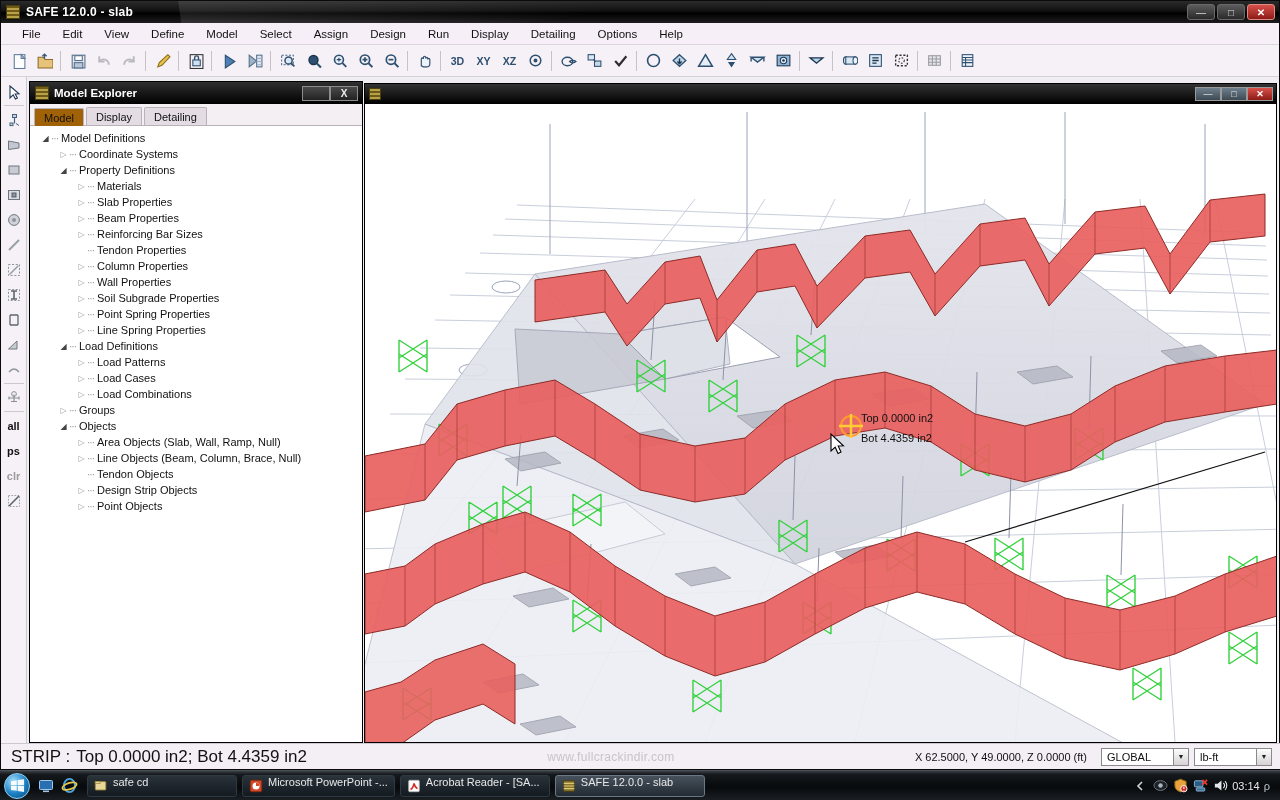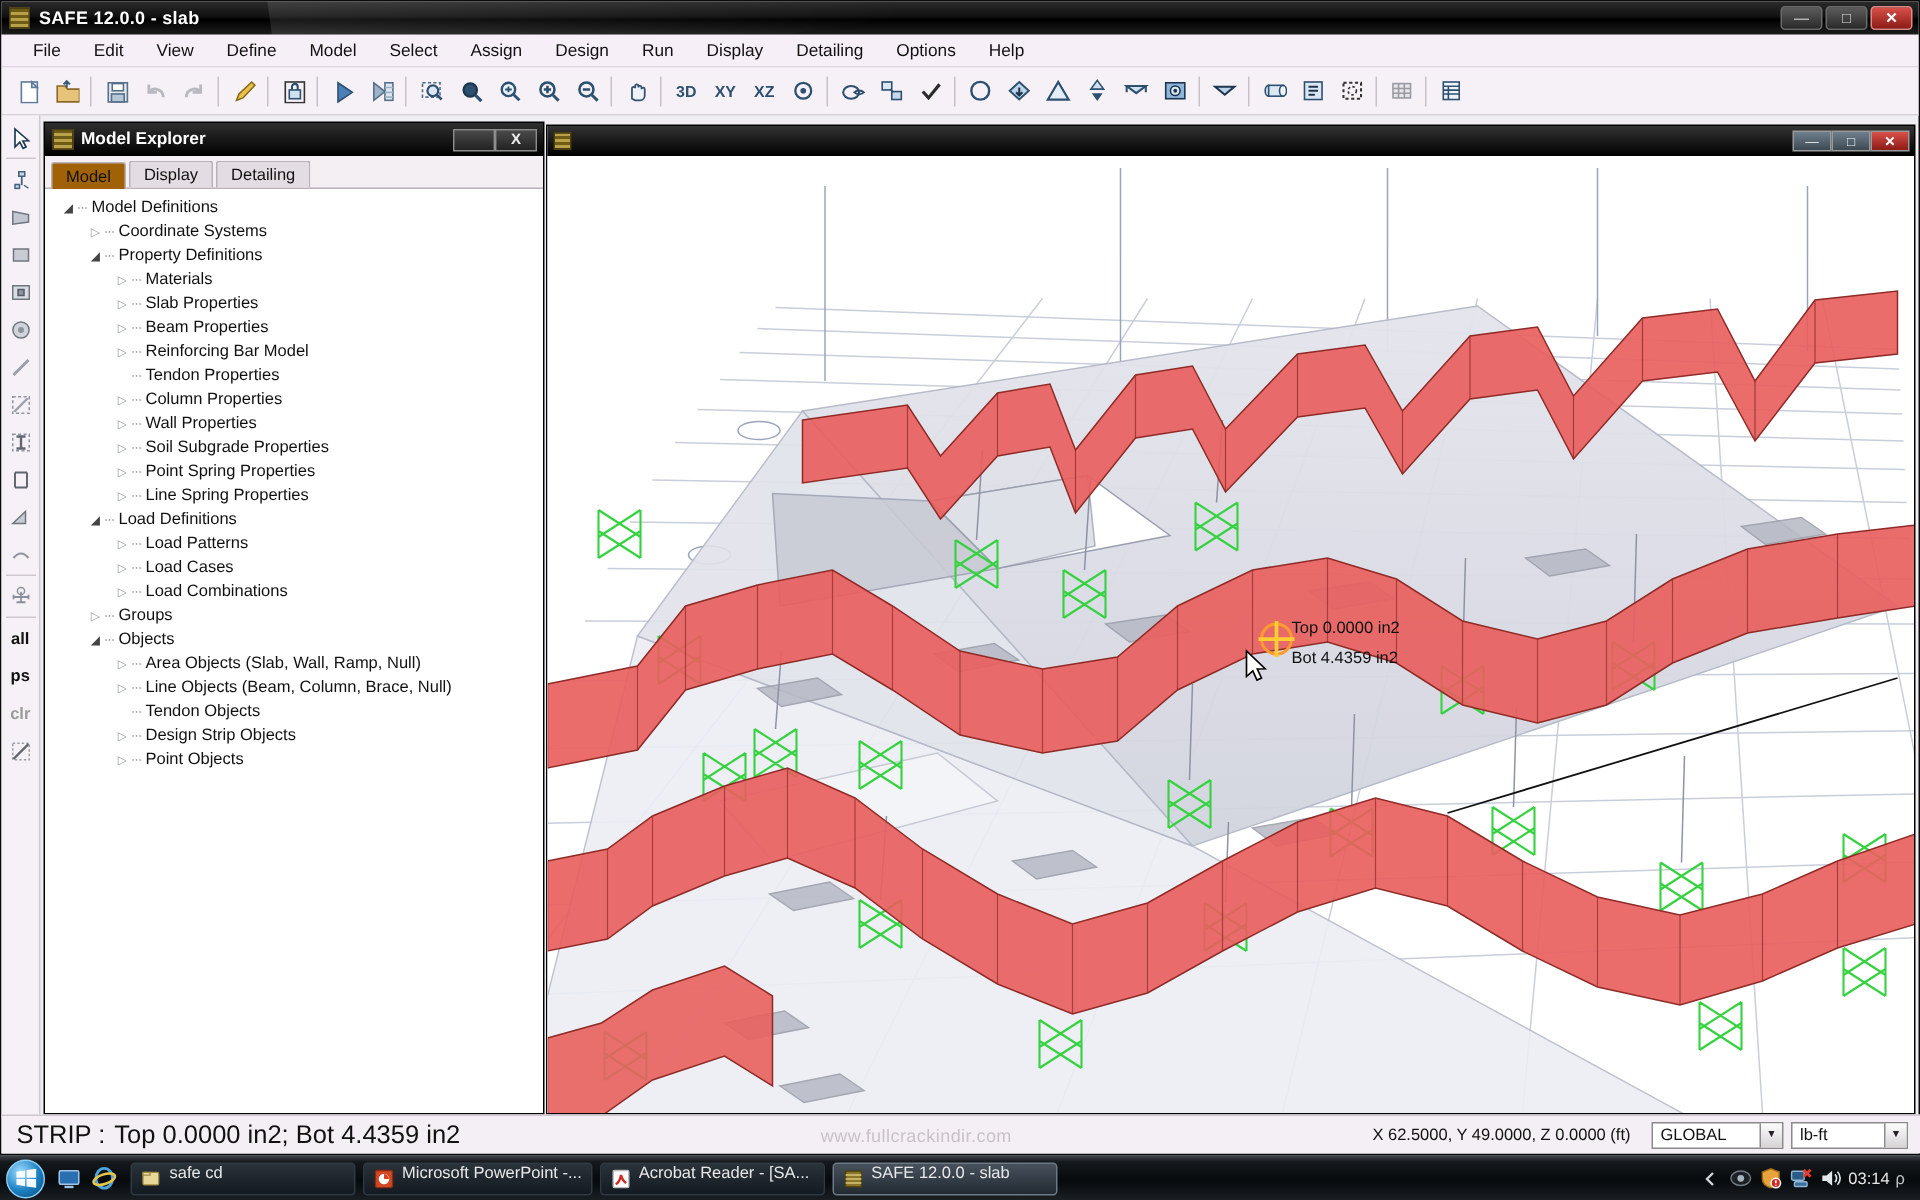--- a/index.html
+++ b/index.html
@@ -581,21 +581,21 @@
           <span class="nlabel">Slab Properties</span>
         </div>
         <div class="node" style="padding-left: 46px;">
           <span class="exp" style="color: rgb(154, 160, 170);">▷</span>
           <span class="dashes">···</span>
           <span class="nlabel">Beam Properties</span>
         </div>
         <div class="node" style="padding-left: 46px;">
           <span class="exp" style="color: rgb(154, 160, 170);">▷</span>
           <span class="dashes">···</span>
-          <span class="nlabel">Reinforcing Bar Model</span>
+          <span class="nlabel">Reinforcing Bar Sizes</span>
         </div>
         <div class="node" style="padding-left: 46px;">
           <span class="exp"></span>
           <span class="dashes">···</span>
           <span class="nlabel">Tendon Properties</span>
         </div>
         <div class="node" style="padding-left: 46px;">
           <span class="exp" style="color: rgb(154, 160, 170);">▷</span>
           <span class="dashes">···</span>
           <span class="nlabel">Column Properties</span>

